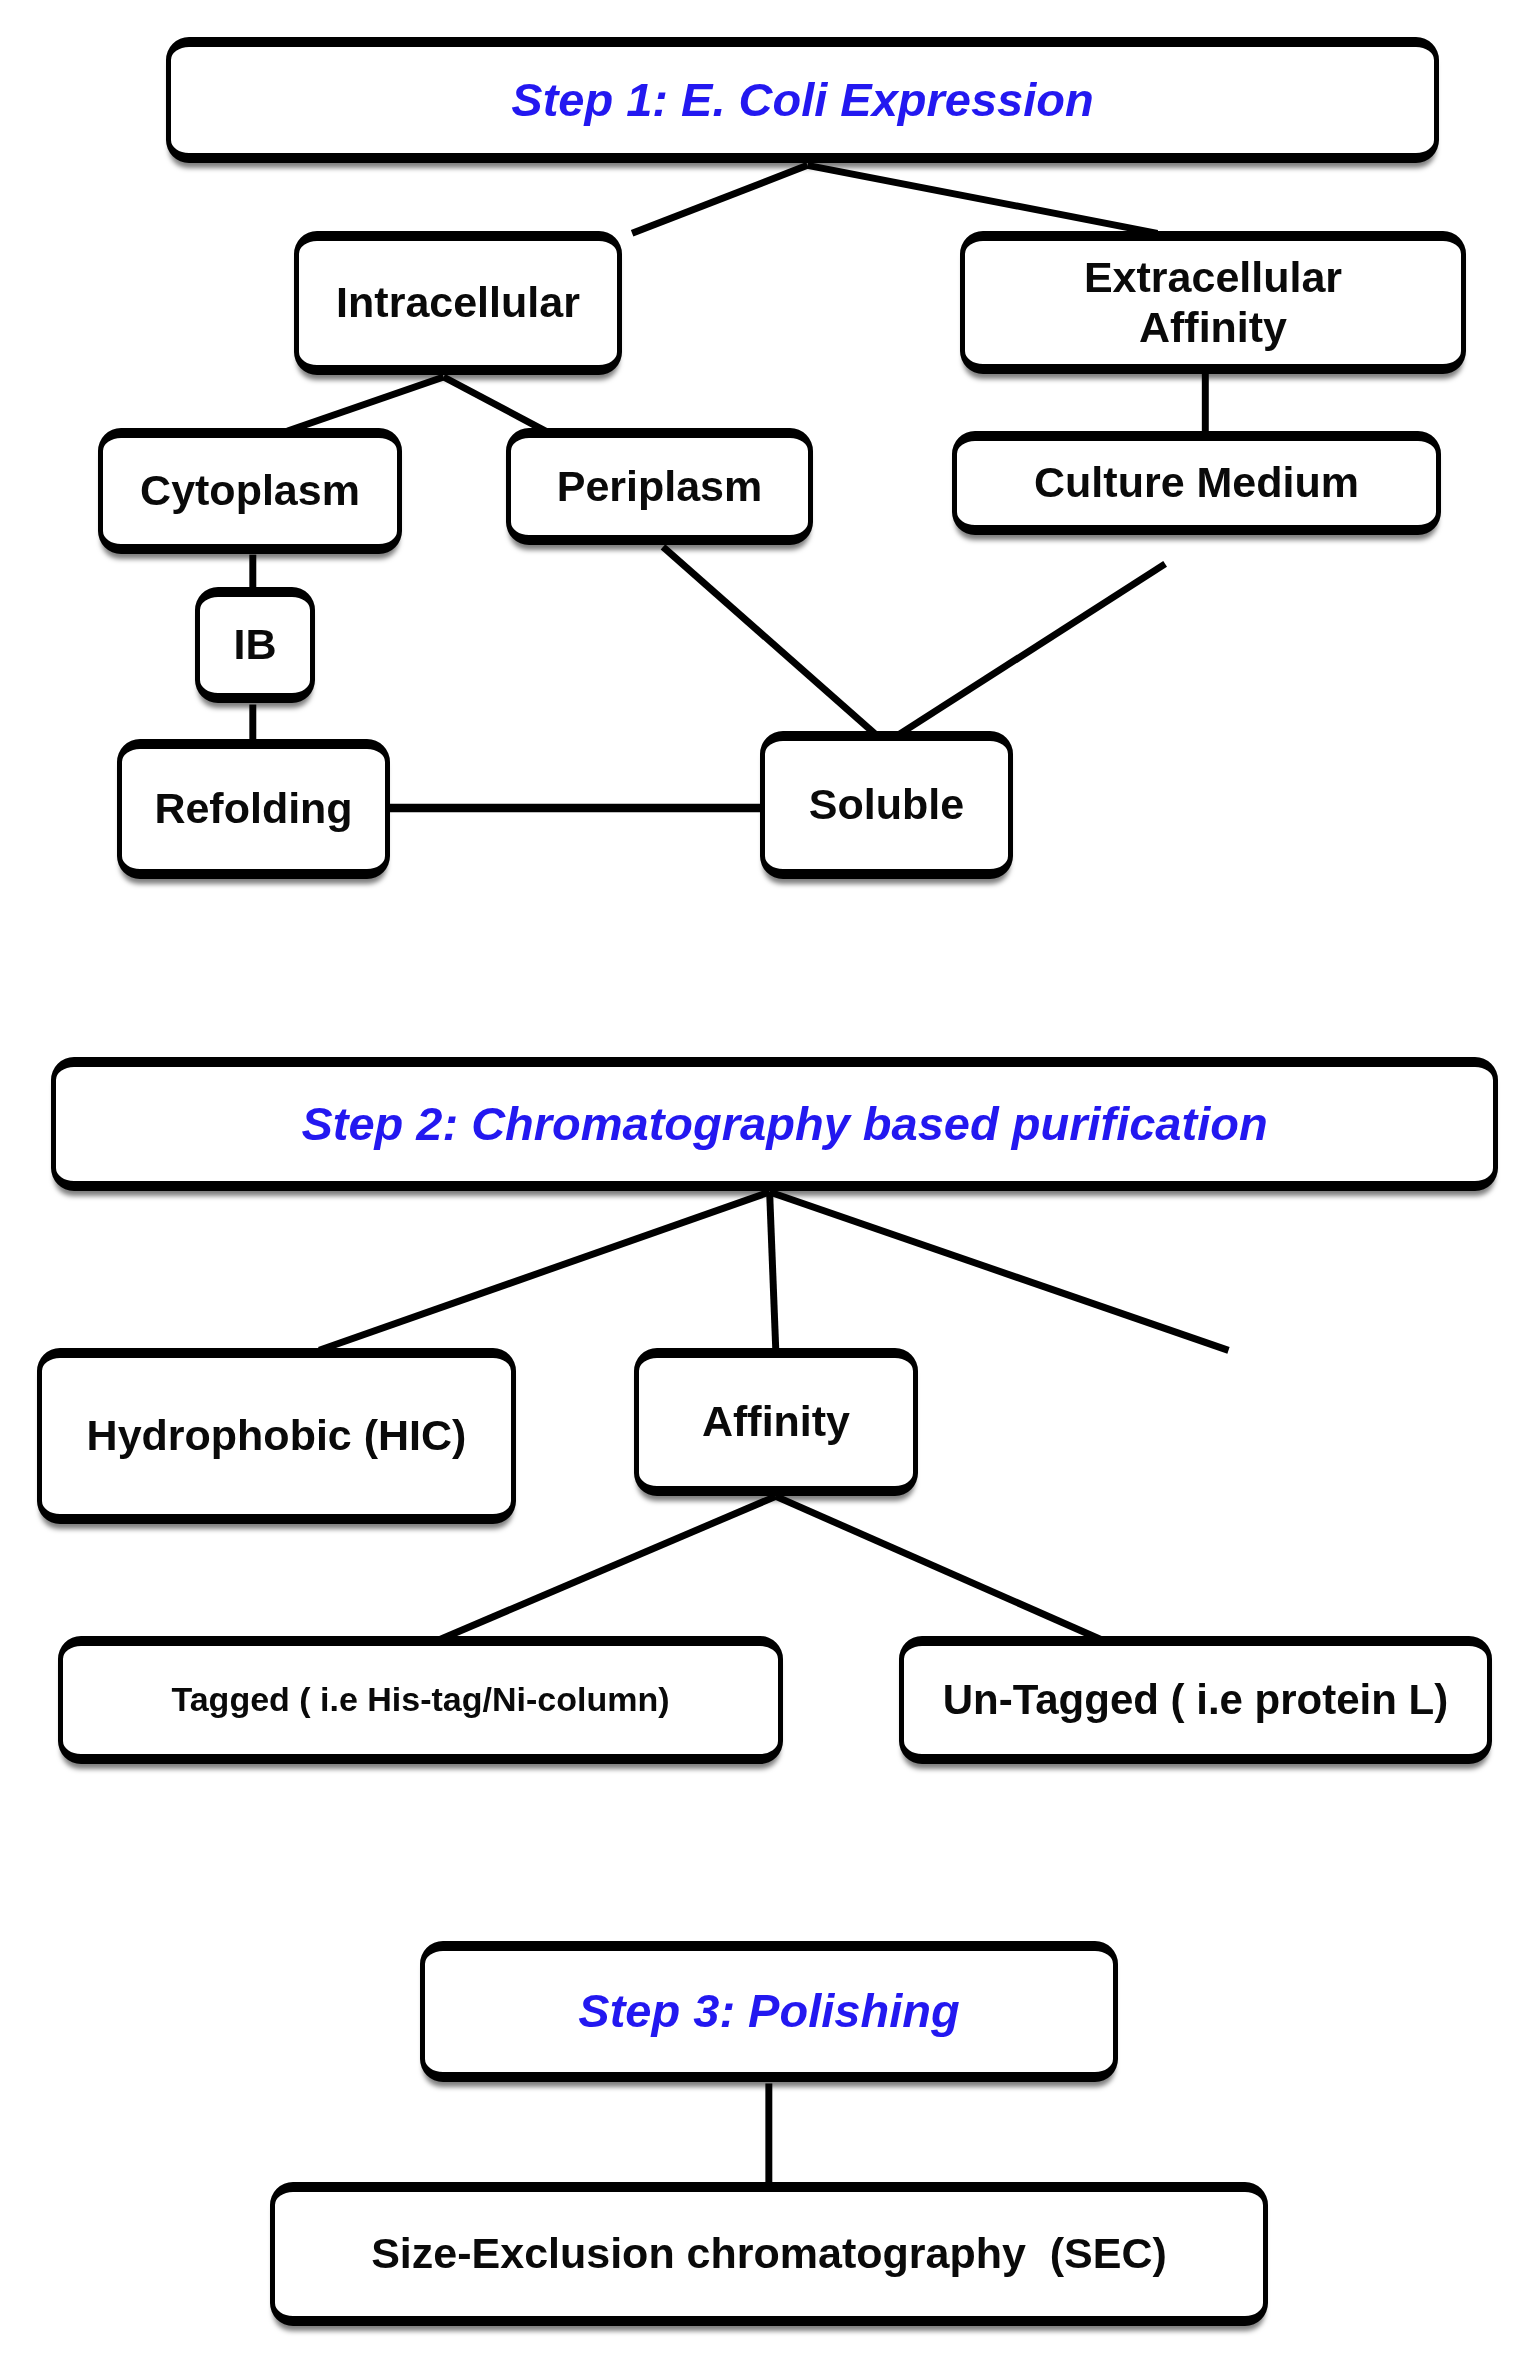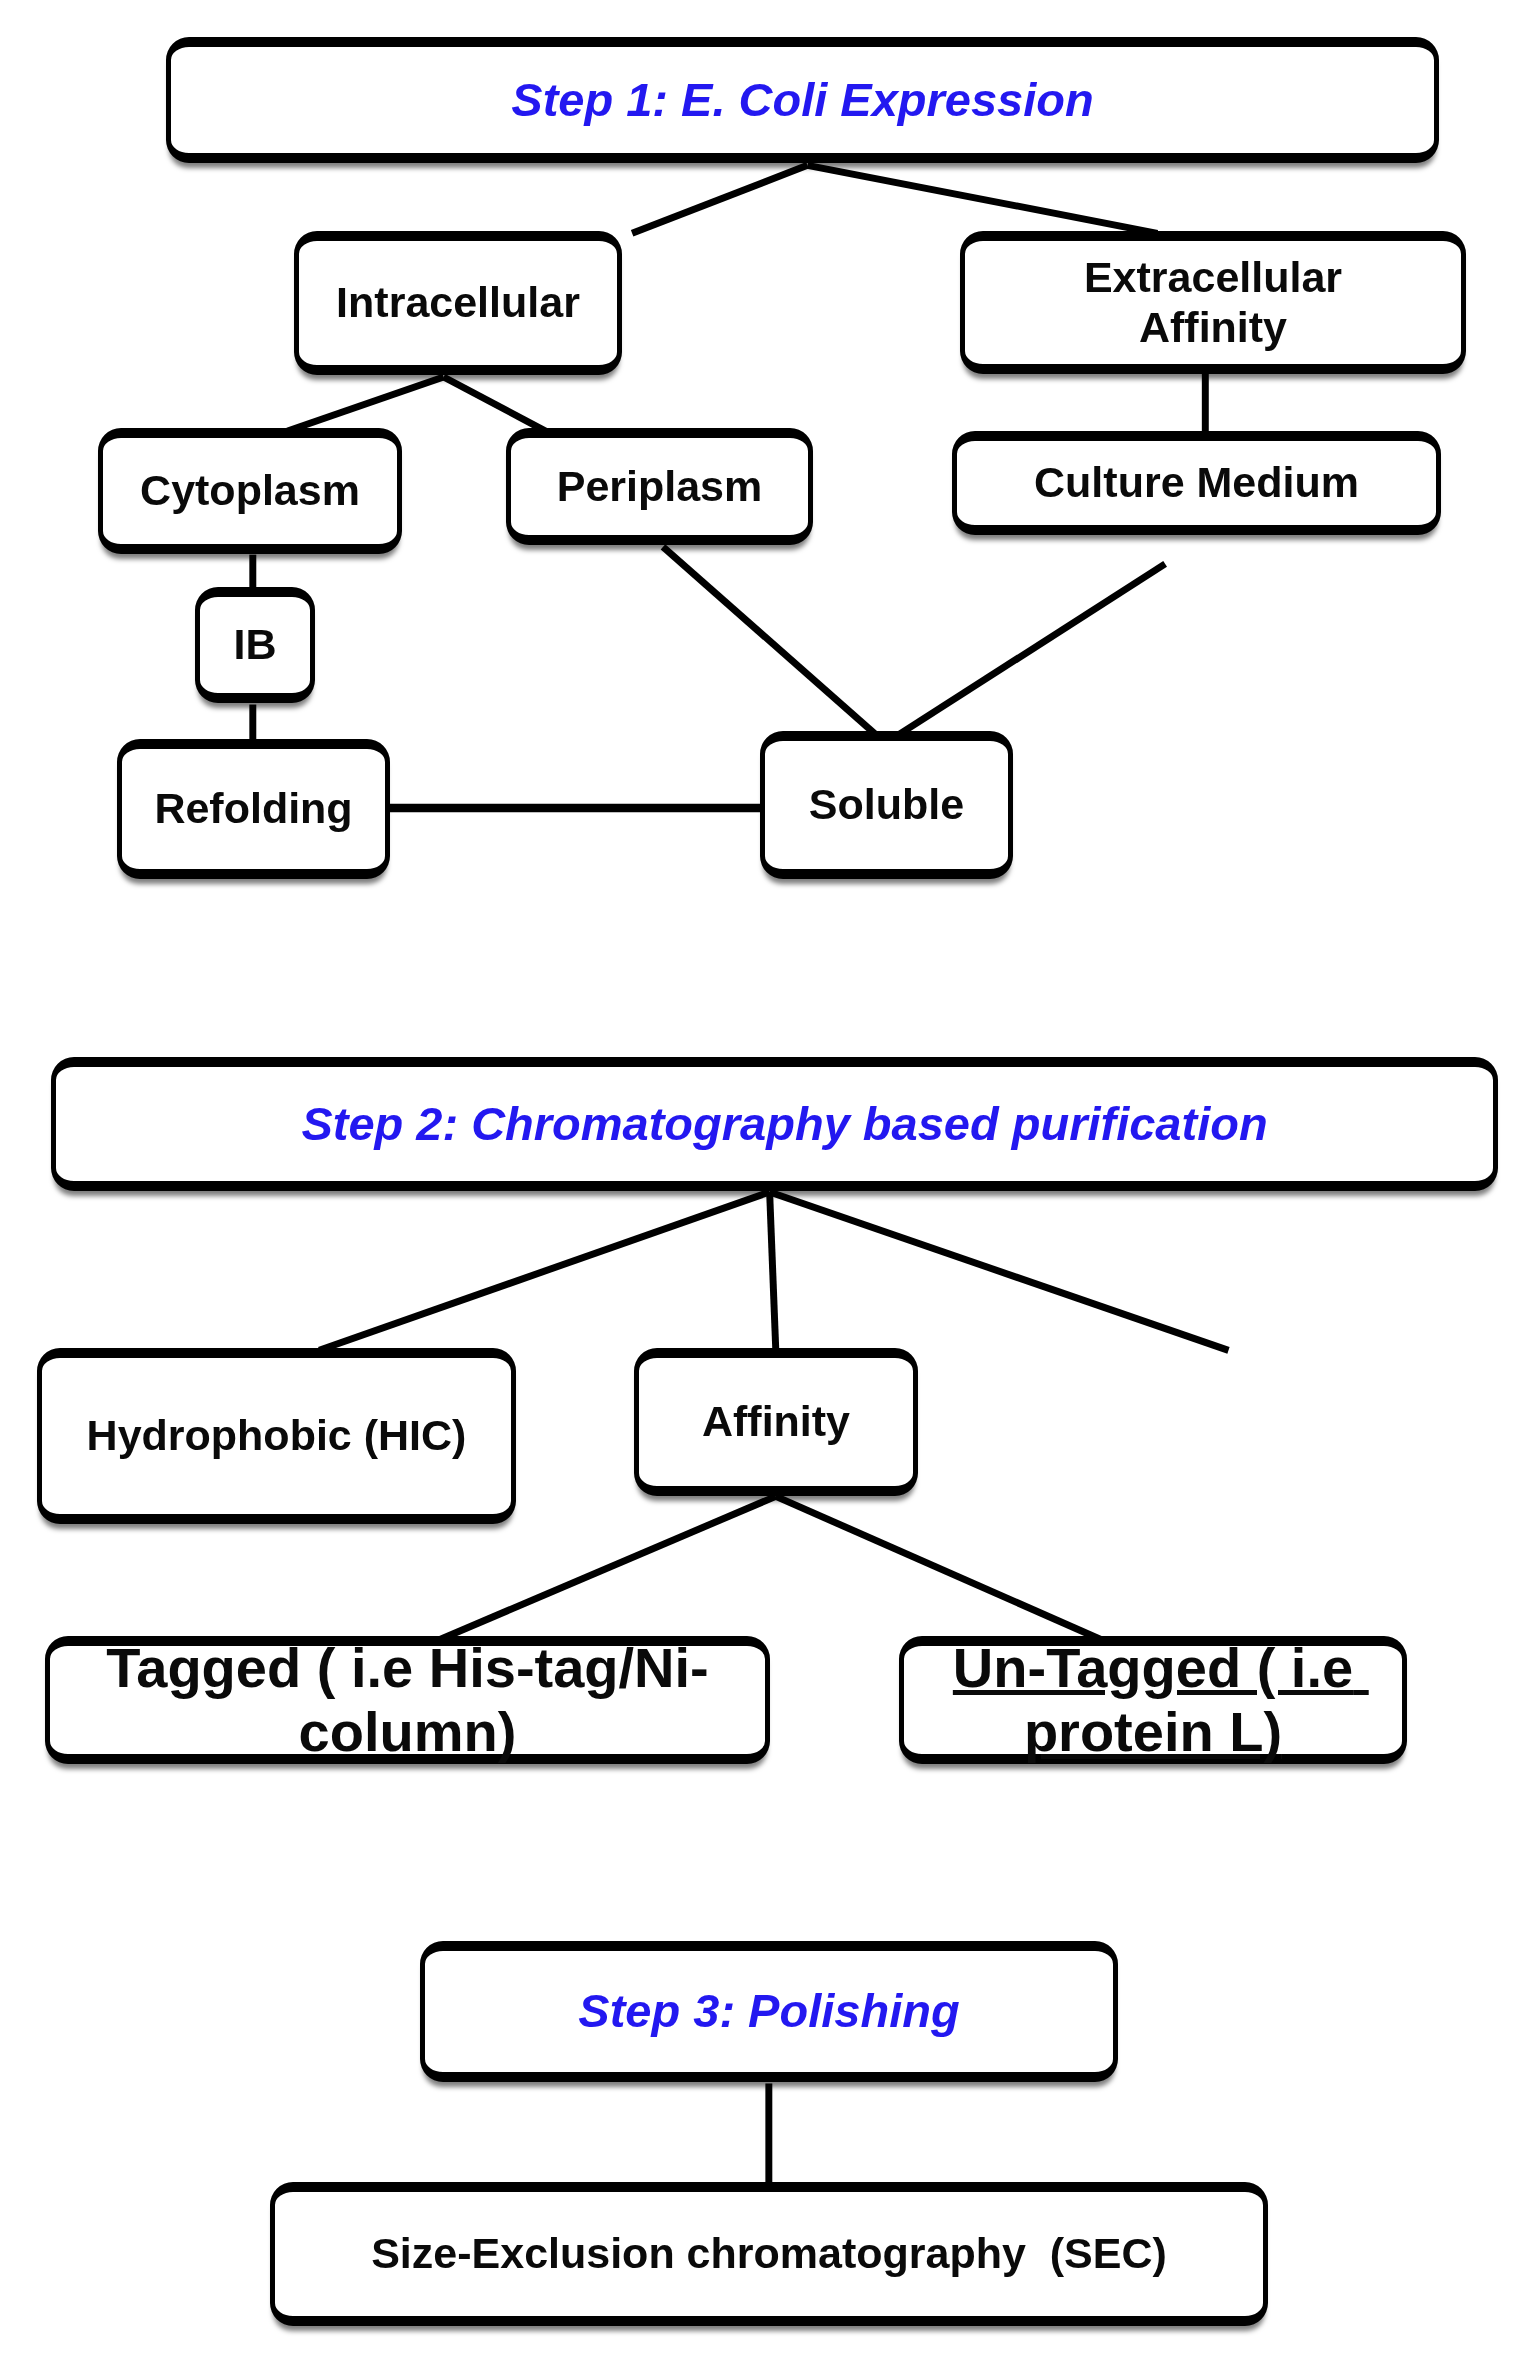--- a/index.html
+++ b/index.html
@@ -63,22 +63,22 @@
   #n-cytoplasm    { left: 98px;  top: 428px;  width: 304px;  height: 126px; }
   #n-periplasm    { left: 506px;  top: 428px;  width: 307px;  height: 117px; }
   #n-culture      { left: 952px; top: 431px;  width: 489px;  height: 104px; }
   #n-ib           { left: 195px;  top: 587px;  width: 120px;  height: 116px; }
   #n-refolding    { left: 117px;  top: 739px;  width: 273px;  height: 140px; }
   #n-soluble      { left: 760px;  top: 731px;  width: 253px;  height: 148px; }
   #n-step2        { left: 51px;   top: 1057px; width: 1447px; height: 134px; padding-left: 20px; }
   #n-hic          { left: 37px;   top: 1348px; width: 479px;  height: 176px; }
   #n-affinity     { left: 634px;  top: 1348px; width: 284px;  height: 148px; }
   #n-iex          { left: 1004px; top: 1348px; width: 488px;  height: 148px; }
-  #n-tagged       { left: 45px;   top: 1636px; width: 725px;  height: 128px; font-size: 56px; }
-  #n-untagged     { left: 899px; top: 1636px; width: 508px;  height: 128px; font-size: 56px; text-decoration: underline; }
+  #n-tagged       { left: 58px;   top: 1636px; width: 725px;  height: 128px; font-size: 34px; }
+  #n-untagged     { left: 899px; top: 1636px; width: 593px;  height: 128px; font-size: 42px; }
   #n-step3        { left: 420px;  top: 1941px; width: 698px;  height: 141px; }
   #n-sec          { left: 270px;  top: 2182px; width: 998px; height: 144px; }
 </style>
 </head>
 <body>
 
 <div id="canvas">
 
   <svg id="edges" width="1540" height="2377" viewBox="0 0 1993 3077" aria-hidden="true">
     <line x1="1045" y1="214" x2="818" y2="302"></line>

